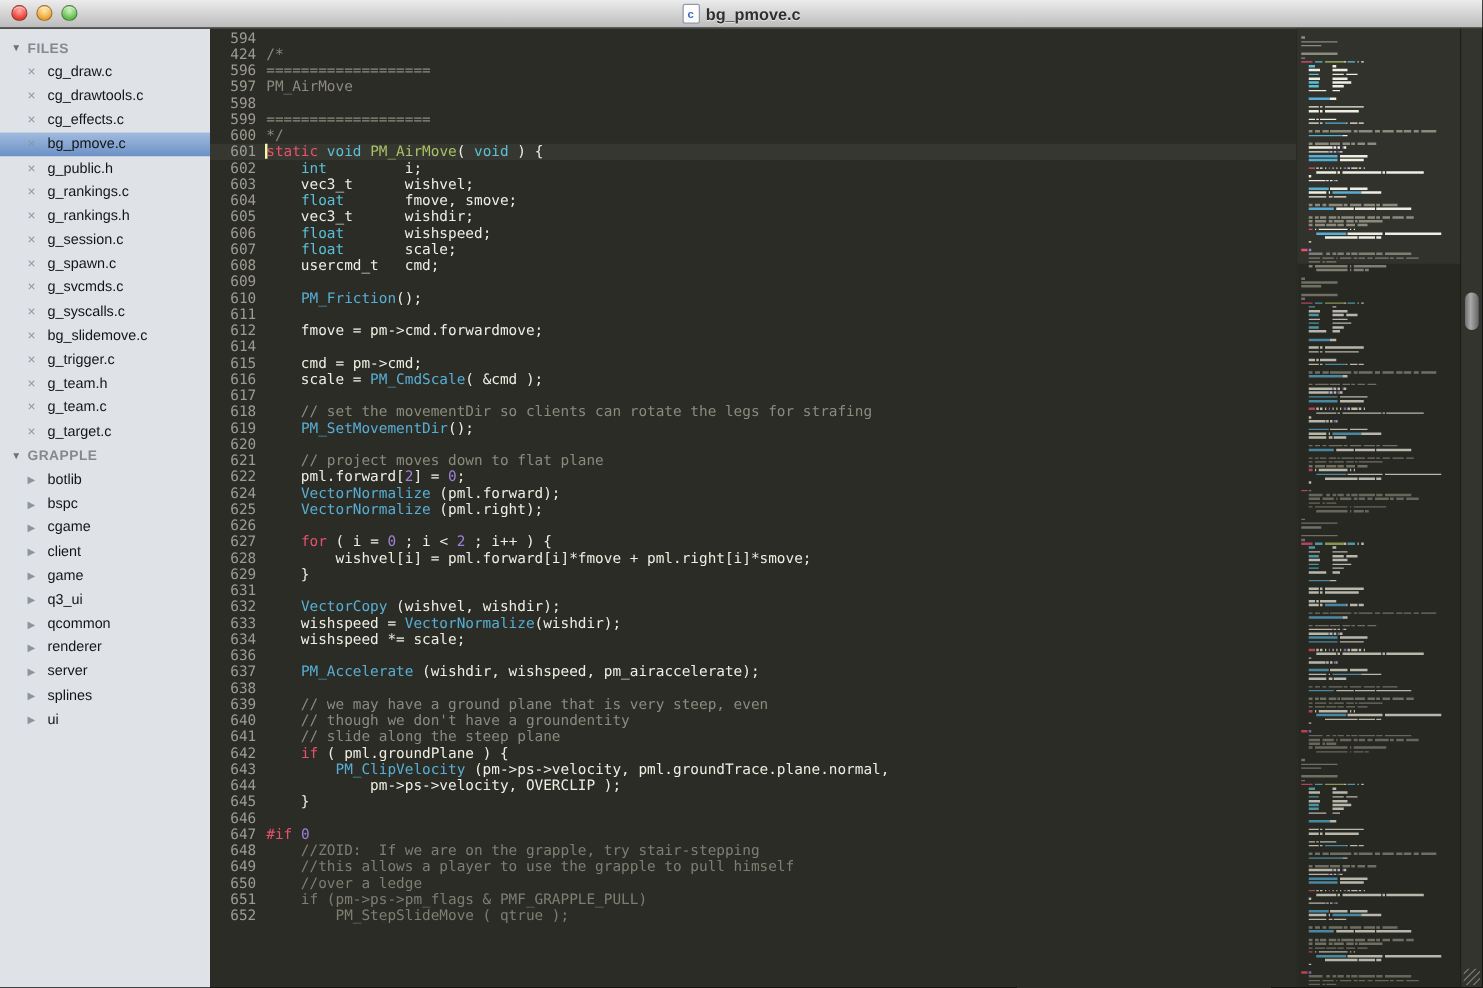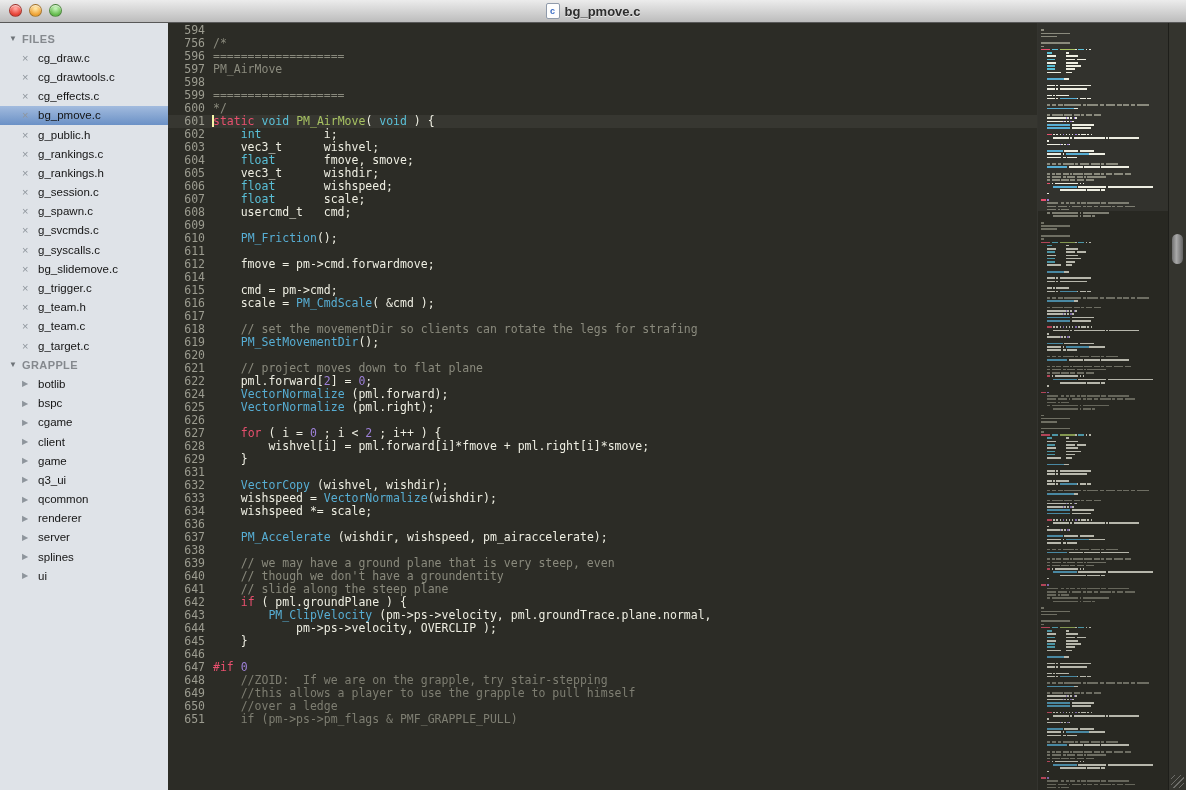--- a/index.html
+++ b/index.html
@@ -195,21 +195,21 @@
         </div>
     </div>
 
     <div class="editor">
       <div id="code-lines">
           <div class="line">
             <span class="ln">594</span>
             <span class="codetxt"></span>
           </div>
           <div class="line">
-            <span class="ln">756</span>
+            <span class="ln">424</span>
             <span class="codetxt"><span class="t-cm">/*</span></span>
           </div>
           <div class="line">
             <span class="ln">596</span>
             <span class="codetxt"><span class="t-cm">===================</span></span>
           </div>
           <div class="line">
             <span class="ln">597</span>
             <span class="codetxt"><span class="t-cm">PM_AirMove</span></span>
           </div>
@@ -404,20 +404,24 @@
             <span class="ln">649</span>
             <span class="codetxt"><span class="t-dis">    //this allows a player to use the grapple to pull himself</span></span>
           </div>
           <div class="line">
             <span class="ln">650</span>
             <span class="codetxt"><span class="t-dis">    //over a ledge</span></span>
           </div>
           <div class="line">
             <span class="ln">651</span>
             <span class="codetxt"><span class="t-dis">    if (pm-&gt;ps-&gt;pm_flags &amp; PMF_GRAPPLE_PULL)</span></span>
+          </div>
+          <div class="line">
+            <span class="ln">652</span>
+            <span class="codetxt"><span class="t-dis">        PM_StepSlideMove ( qtrue );</span></span>
           </div>
         </div>
     </div>
 
     <div class="minimap">
       <div class="viewport"></div>
       <div id="mini-lines">
           <div class="mrow"></div>
           <div class="mrow"><span style="width: 3.1px; background: rgb(138, 138, 125);"></span></div>
           <div class="mrow"><span style="width: 29.45px; background: rgb(138, 138, 125);"></span></div>

